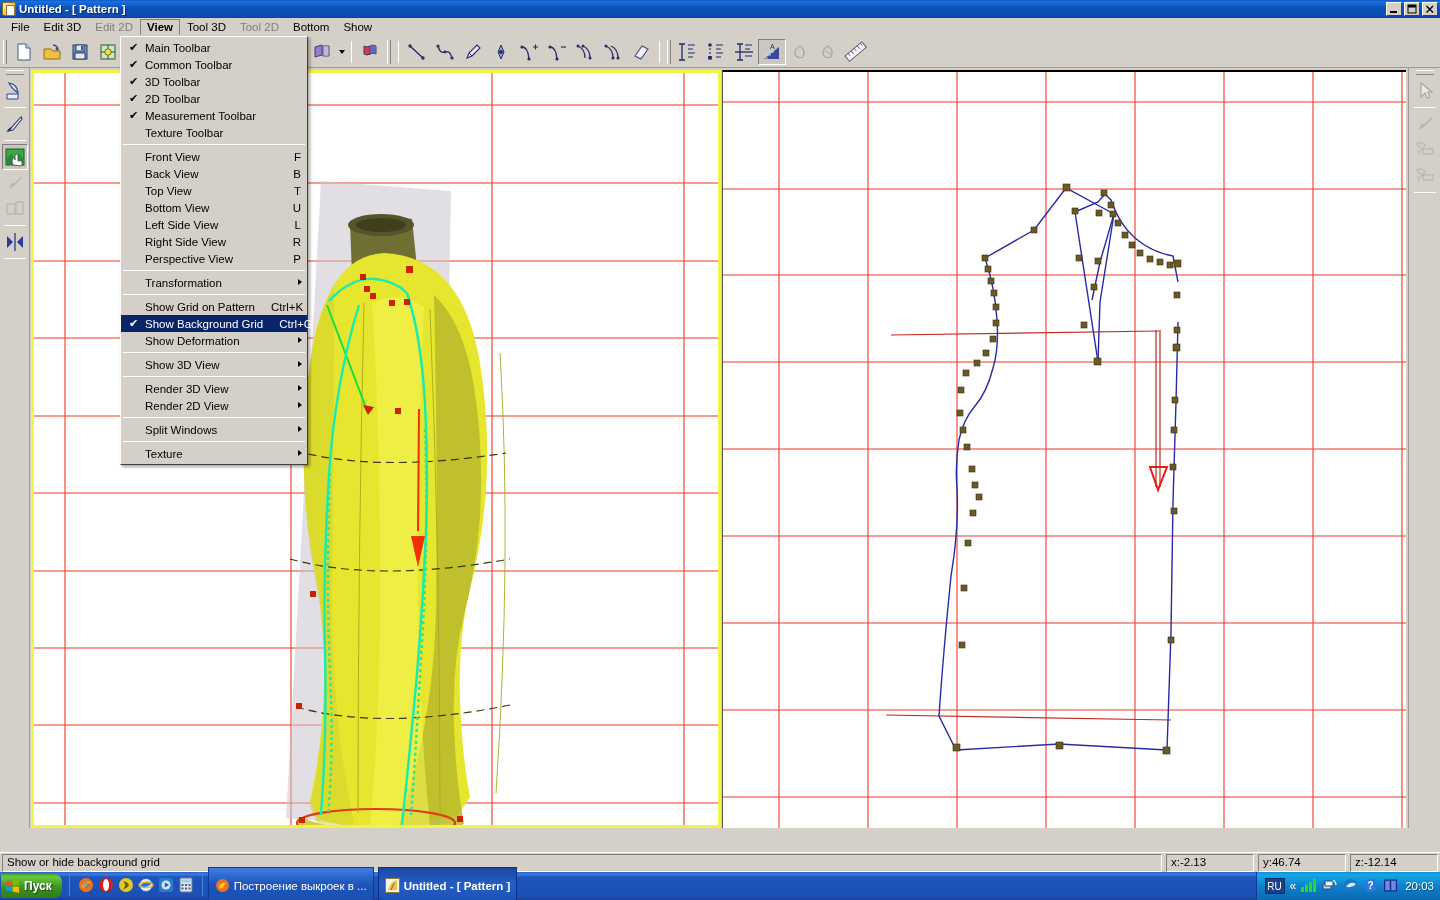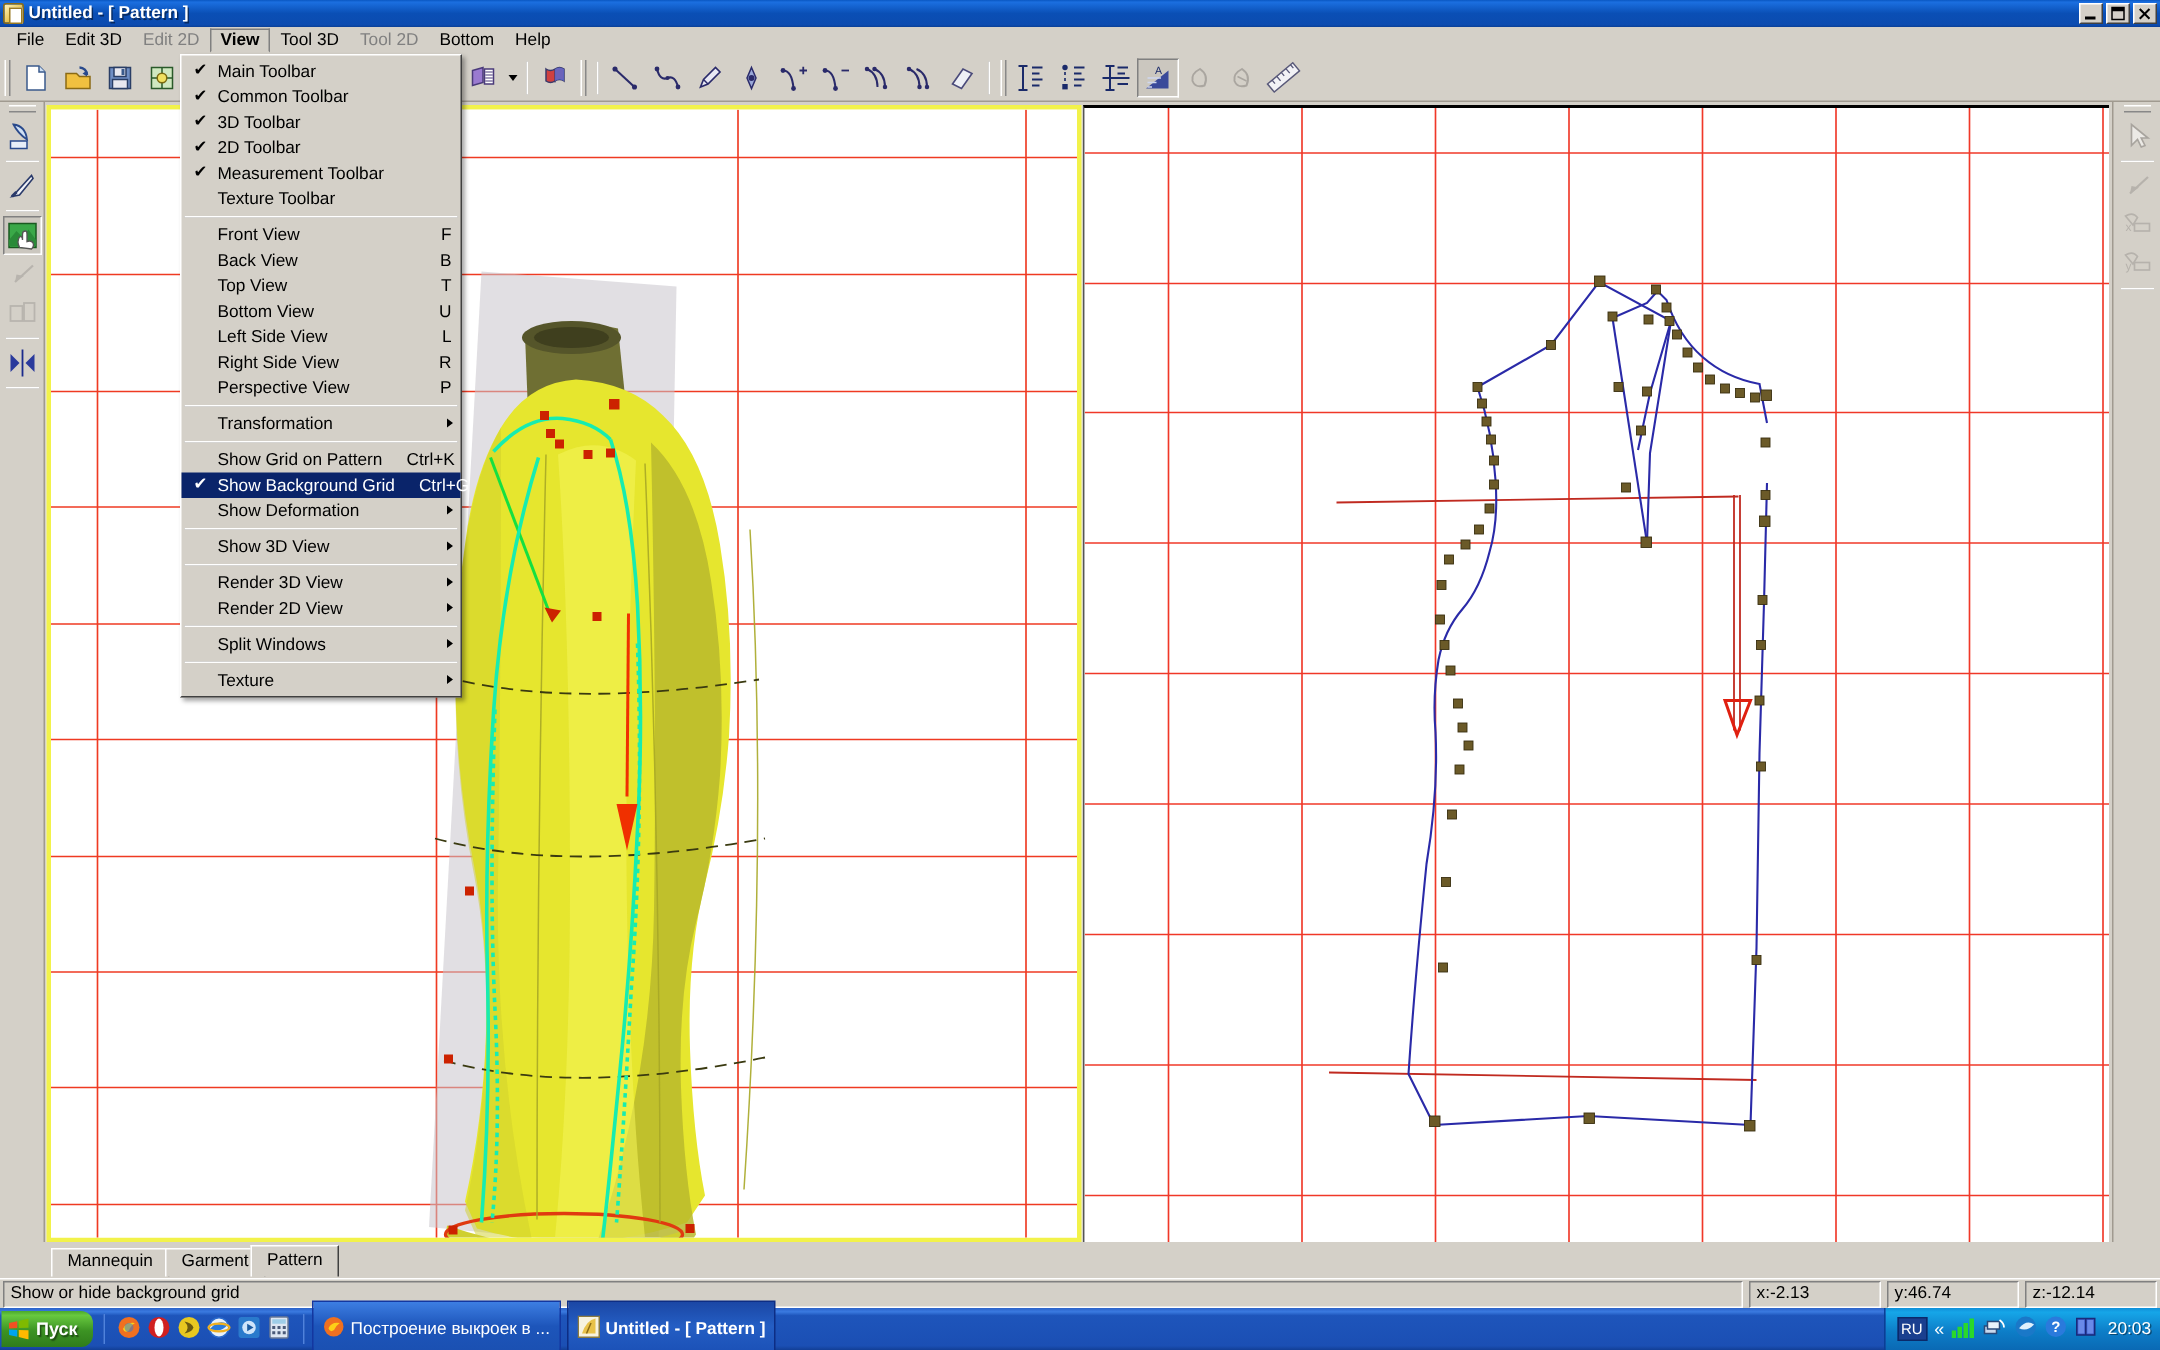--- a/index.html
+++ b/index.html
@@ -234,21 +234,21 @@
   </div>
 
   <div class="menubar">
     <div class="menu-item">File</div>
     <div class="menu-item">Edit 3D</div>
     <div class="menu-item disabled">Edit 2D</div>
     <div class="menu-item open">View</div>
     <div class="menu-item">Tool 3D</div>
     <div class="menu-item disabled">Tool 2D</div>
     <div class="menu-item">Bottom</div>
-    <div class="menu-item">Help</div>
+    <div class="menu-item">Show</div>
   </div>
 
   <div class="toolbar">
     <div class="tgrip"></div>
 
     <div class="tbtn">
       <svg width="20" height="20">
           <path d="M4 2 h8 l4 4 v12 H4 Z" fill="#fff" stroke="#3a5a8c" stroke-width="1"></path>
           <path d="M12 2 v4 h4" fill="#cfe0f5" stroke="#3a5a8c" stroke-width="1"></path>
         </svg>
@@ -762,25 +762,20 @@
     <div class="vbtn">
       <svg width="22" height="22">
           <path d="M3 5 q5 -3 8 1 l-3 5 z" fill="none" stroke="#b6b2ac" stroke-width="1.1"></path>
           <rect x="9" y="10" width="10" height="5" fill="none" stroke="#b6b2ac" stroke-width="1.1"></rect>
           <text x="3" y="15" font-size="8" font-family="Liberation Sans" fill="#b6b2ac">y</text>
         </svg>
     </div>
     <div class="vsep"></div>
   </div>
 
-  <div class="tabstrip">
-    <div class="tab" style="left:34px;">Mannequin</div>
-    <div class="tab" style="left:110px;">Garment</div>
-    <div class="tab active" style="left:167px;">Pattern</div>
-  </div>
 
   <div class="statusbar">
     <div class="status-main">Show or hide background grid</div>
     <div class="status-cell">x:-2.13</div>
     <div class="status-cell">y:46.74</div>
     <div class="status-cell">z:-12.14</div>
   </div>
 
   <div class="taskbar">
     <div class="startbtn">

